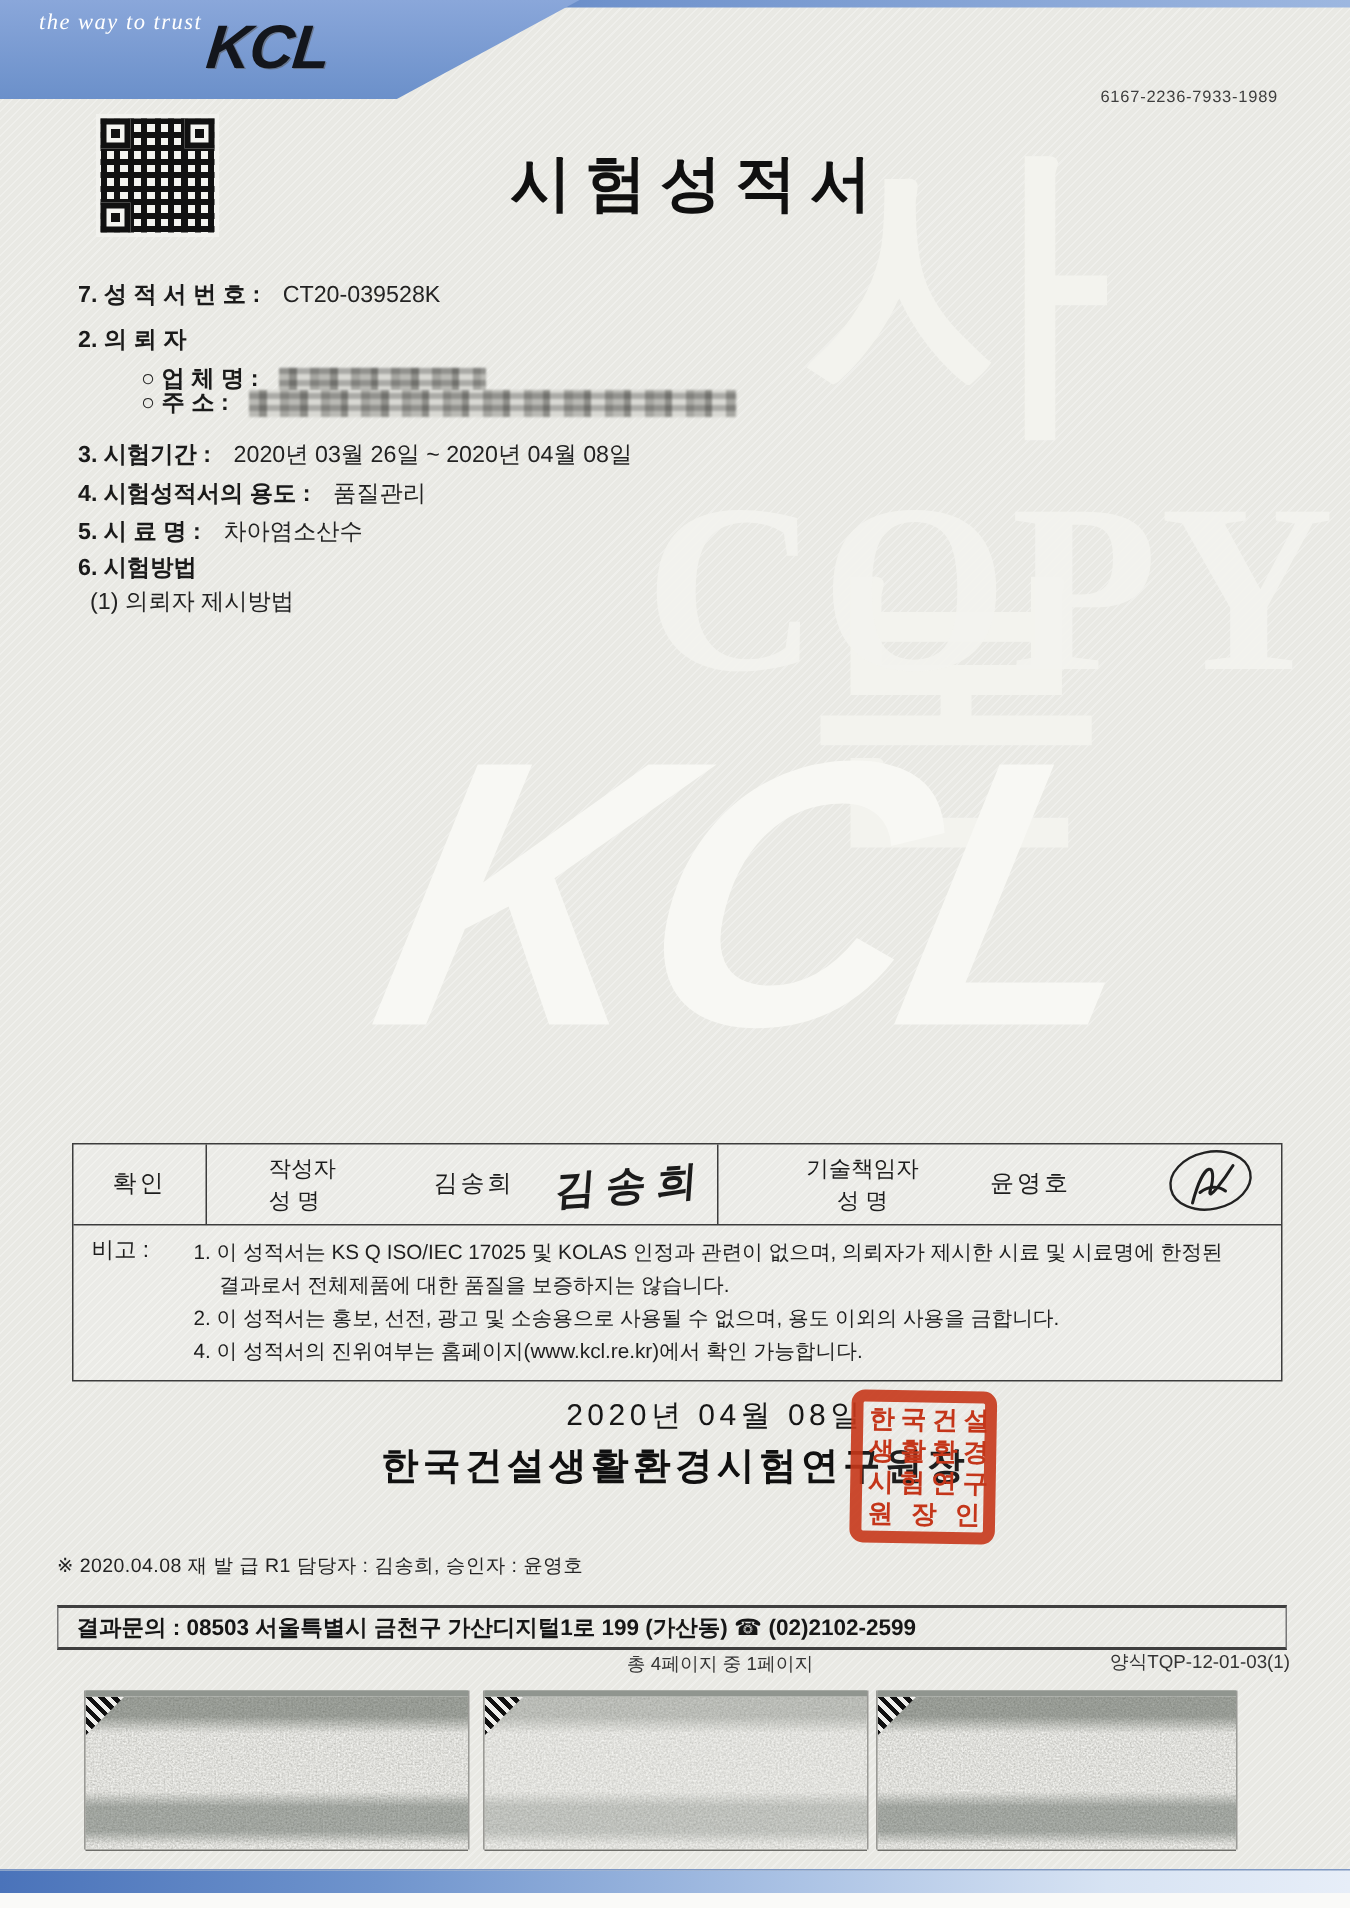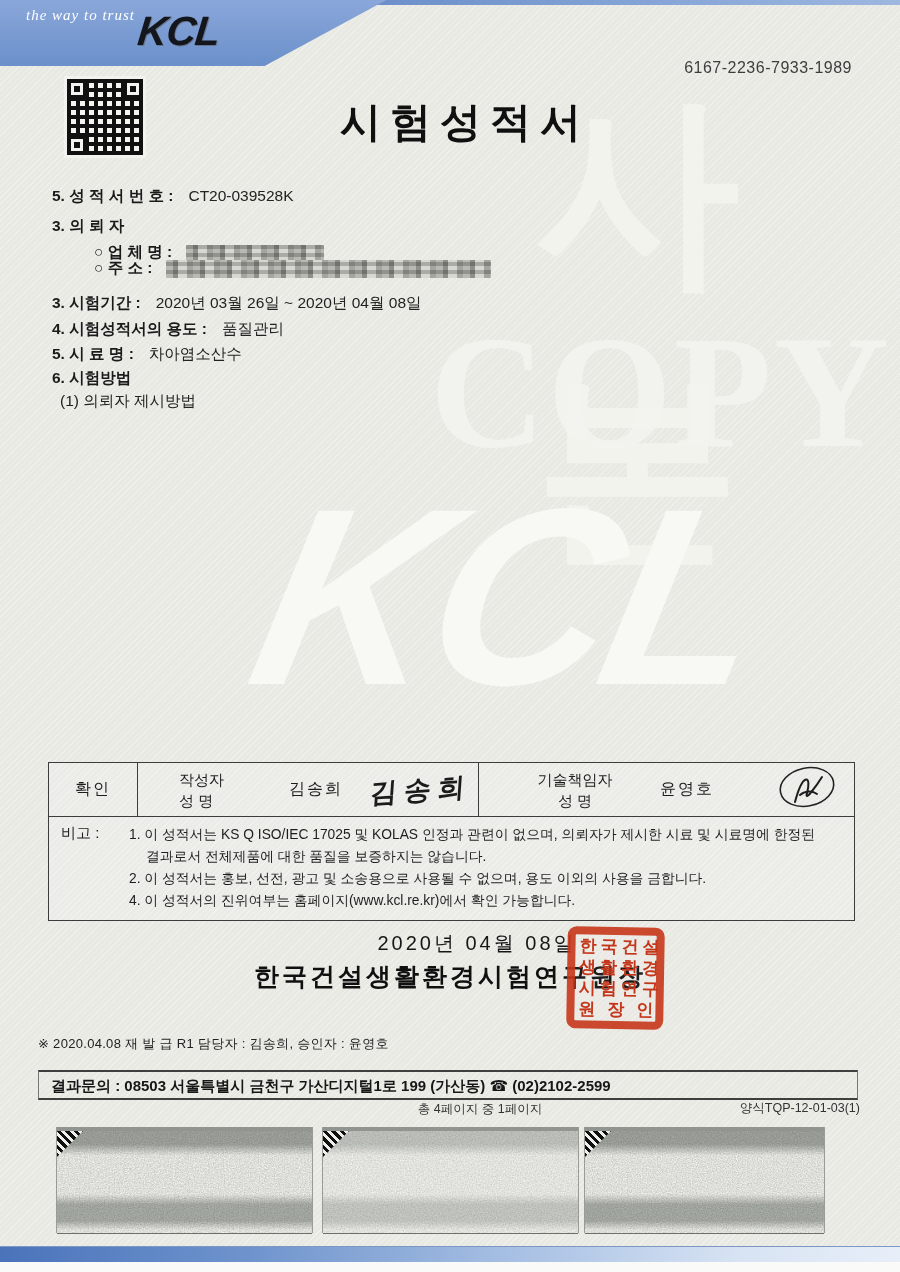--- a/index.html
+++ b/index.html
@@ -15,21 +15,21 @@
   
   .top-strip{ position:absolute; left:0; top:0; width:900px; height:5px;
     background:linear-gradient(90deg,#3c5fa6,#6f92cc 45%,#9db7e0); }
   .band{ position:absolute; left:0; top:0; width:420px; height:66px;
     background:linear-gradient(180deg,#8aa7da,#6b90ca);
     clip-path:polygon(0 0,92% 0,63% 100%,0 100%); }
   .tagline{ position:absolute; left:26px; top:7px; font-family:Liberation Serif, serif;
     font-style:italic; color:#ffffff; font-size:15px; letter-spacing:1px; }
   .kcl-logo{ position:absolute; left:138px; top:8px; font-size:41px; font-weight:900; font-style:italic;
     color:#13161c; letter-spacing:-1px; transform:skewX(-6deg); text-shadow:1px 1px 0 rgba(90,90,90,.55); }
-  .serial{ position:absolute; right:48px; top:59px; font-size:16px; color:#3d3d3d; letter-spacing:.5px; }
+  .serial{ position:absolute; right:48px; top:59px; font-size:11px; color:#3d3d3d; letter-spacing:.5px; }
   
   .qr{ position:absolute; left:64px; top:76px; width:82px; height:82px; background:#f2f2ee; padding:3px; }
   .qr-noise{ position:absolute; left:3px; top:3px; right:3px; bottom:3px;
     background:
       repeating-linear-gradient(0deg,#111 0 4px,rgba(255,255,255,0) 4px 9px),
       repeating-linear-gradient(90deg,#111 0 4px,#f4f4f0 4px 9px);
   }
   .finder{ position:absolute; width:20px; height:20px; border:4px solid #111; background:#f4f4f0; }
   .finder::after{ content:""; position:absolute; left:3px; top:3px; width:6px; height:6px; background:#111; }
   .f1{ left:3px; top:3px; } .f2{ right:3px; top:3px; } .f3{ left:3px; bottom:3px; }
@@ -133,24 +133,24 @@
       <div class="qr-noise"></div>
       <div class="finder f1"></div>
       <div class="finder f2"></div>
       <div class="finder f3"></div>
     </div>
 
     <div class="doc-title">시험성적서</div>
 
     <div class="items">
       <div class="item-row" style="top:0;">
-        <span class="item-label">5. 성 적 서 번 호 :</span><span class="item-value">CT20-039528K</span>
+        <span class="item-label">7. 성 적 서 번 호 :</span><span class="item-value">CT20-039528K</span>
       </div>
       <div class="item-row" style="top:30px;">
-        <span class="item-label">3. 의 뢰 자</span>
+        <span class="item-label">2. 의 뢰 자</span>
       </div>
       <div class="item-row indent" style="top:56px;">
         <span class="item-label">○ 업 체 명 :</span><span class="redact company"></span>
       </div>
       <div class="item-row indent" style="top:72px;">
         <span class="item-label">○ 주      소 :</span><span class="redact address"></span>
       </div>
       <div class="item-row" style="top:107px;">
         <span class="item-label">3. 시험기간 :</span><span class="item-value">2020년 03월 26일 ~ 2020년 04월 08일</span>
       </div>

